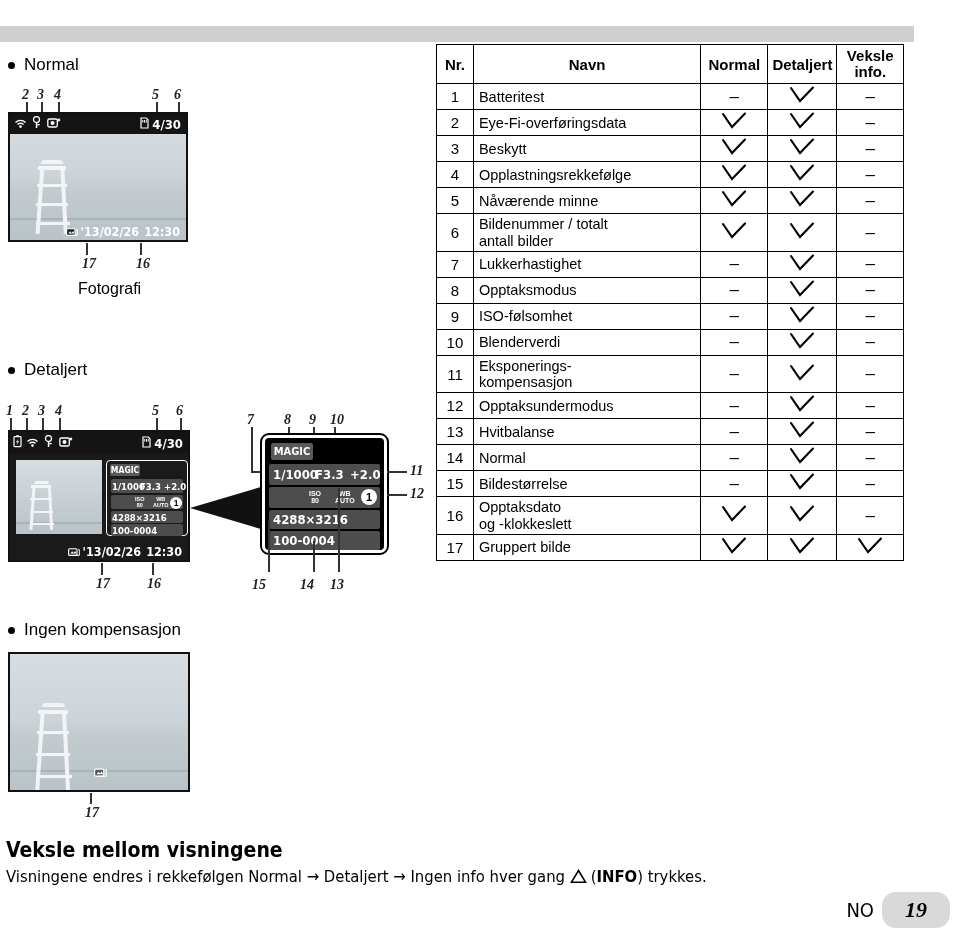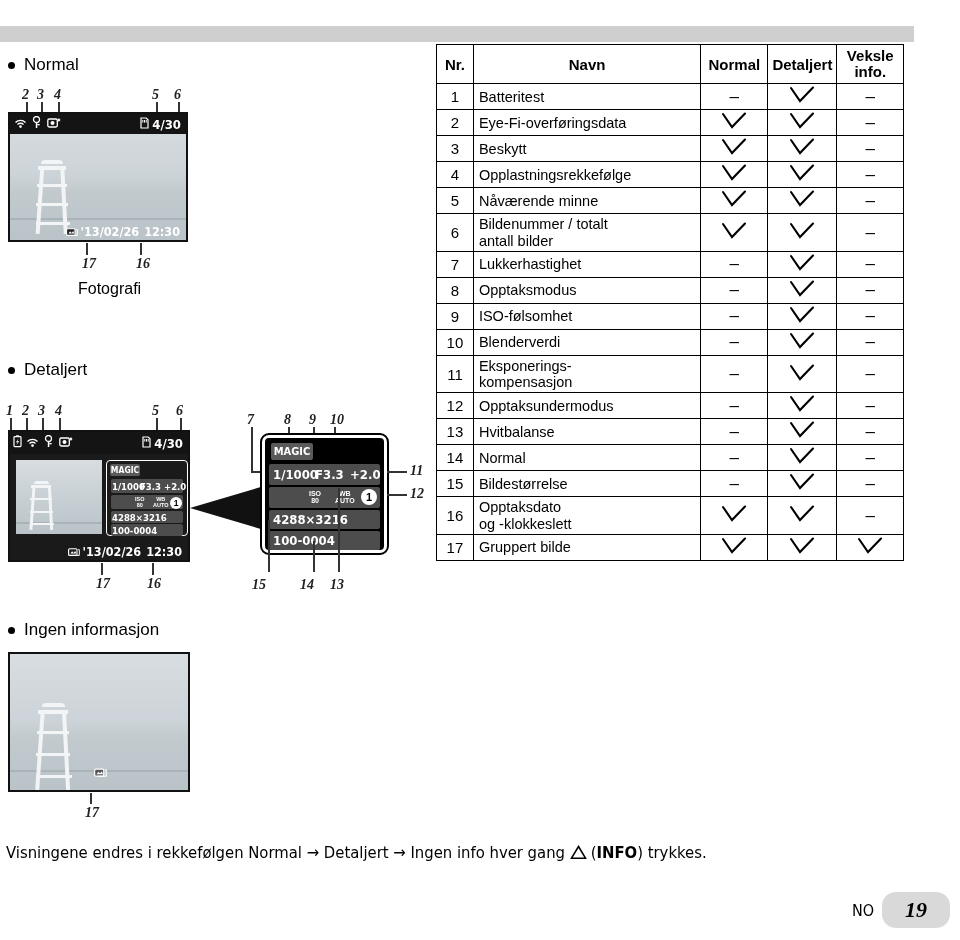--- a/index.html
+++ b/index.html
@@ -173,21 +173,21 @@
     font-weight:bold; font-size:21px;
   }
   #note-body {
     font-family:"DejaVu Sans Condensed","Liberation Sans", sans-serif;
     font-size:16.5px; margin-top:5px; white-space:nowrap;
   }
   #note-body b { font-weight:bold; }
 
   
   #footer { position:absolute; right:10px; bottom:12px; display:flex; align-items:center; gap:8px; }
-  #footer-lang { font-size:16px; font-family:"DejaVu Sans Condensed","Liberation Sans", sans-serif;}
+  #footer-lang { font-size:20px; font-family:"DejaVu Sans Condensed","Liberation Sans", sans-serif;}
   #footer-page {
     background:#d9d9d9; border-radius:14px;
     min-width:68px; height:36px;
     display:flex; align-items:center; justify-content:center;
     font-family:"Liberation Serif", serif;
     font-style:italic; font-weight:bold; font-size:22px;
   }
   .caption { position:absolute; font-size:16px;margin-left:18px; }
 </style>
 </head>
@@ -440,21 +440,21 @@
 
 <div class="lead v" style="left:268px; top:520px; height:52px;"></div>
 <div class="lead v" style="left:313px; top:541px; height:31px;"></div>
 <div class="lead v" style="left:338px; top:488px; height:84px;"></div>
 <div class="num" style="left:252px; top:578px;">15</div>
 <div class="num" style="left:300px; top:578px;">14</div>
 <div class="num" style="left:330px; top:578px;">13</div>
 
 <div class="bullet-row" style="left:8px; top:620px;">
   <span class="bullet-dot"></span>
-  <span>Ingen informasjon</span>
+  <span>Ingen kompensasjon</span>
 </div>
 
 <div class="lcd" id="lcd-noinfo" style="left:8px; top:652px; width:182px; height:140px;">
   <div class="sky"></div>
   <div class="horizon" style="bottom:18px;"></div>
   <div class="ladder" style="left:26px; bottom:0px; width:36px; height:92px;">
     <i style="left:2px; top:12px; width:4px; height:80px; transform:rotate(4deg);"></i>
     <i style="left:28px; top:12px; width:4px; height:80px; transform:rotate(-3deg);"></i>
     <i style="left:2px; top:12px; width:30px; height:4px;"></i>
     <i style="left:1px; top:33px; width:32px; height:3px;"></i>
@@ -662,20 +662,21 @@
             <path d="M2 2 L11 15 L24 1.5" stroke="#000" stroke-width="2.1" fill="none" stroke-linecap="round"></path>
           </svg></td>
         <td class="c-mark"><svg class="check" width="26" height="18" viewBox="0 0 26 18">
             <path d="M2 2 L11 15 L24 1.5" stroke="#000" stroke-width="2.1" fill="none" stroke-linecap="round"></path>
           </svg></td>
       </tr>
     </tbody>
 </table>
 
 <div id="note">
+  <div id="note-title">Veksle mellom visningene</div>
   <div id="note-body">
     <span>Visningene endres i rekkefølgen Normal → Detaljert → Ingen info hver gang </span><svg width="17" height="15" viewBox="0 0 17 15" style="vertical-align:-2px;">
         <path d="M8.5 1.5 L15.5 13.2 L1.5 13.2 Z" stroke="#000" stroke-width="1.6" fill="none"></path>
       </svg><span style="margin-left:4px;">(</span><b>INFO</b><span>) trykkes.</span>
   </div>
 </div>
 
 <div id="footer">
   <span id="footer-lang">NO</span>
   <span id="footer-page">19</span>

